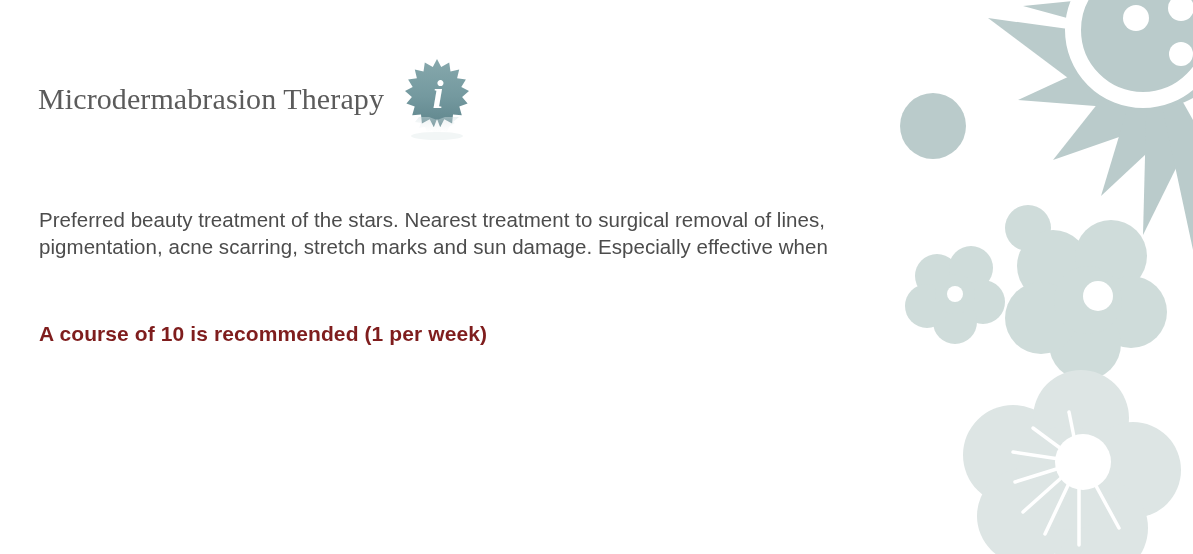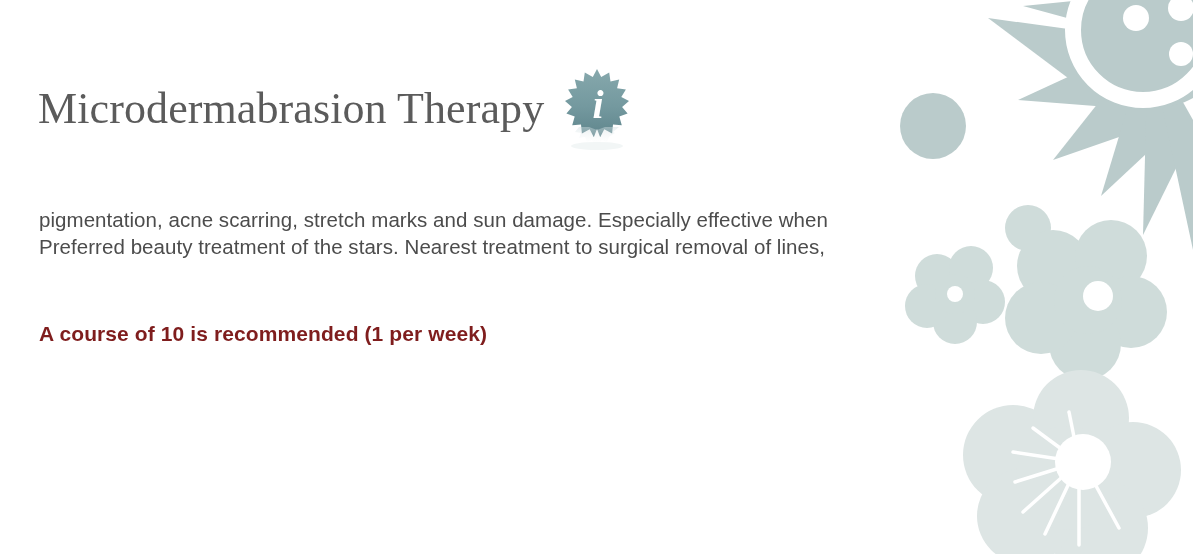--- a/index.html
+++ b/index.html
@@ -43,21 +43,21 @@
 
   .title-row {
     position: absolute;
     left: 0;
     top: 58px;
     display: flex;
     align-items: center;
   }
   .page-title {
     font-family: "Liberation Serif", serif;
-    font-size: 44px;
+    font-size: 30px;
     font-weight: 400;
     color: #5b5b5b;
     letter-spacing: 0.1px;
     line-height: 1;
     white-space: nowrap;
   }
   .info-badge {
     position: relative;
     margin-left: 21px;
     width: 64px;
@@ -205,20 +205,20 @@
           <g opacity="0.55">
             <polygon points="32,79 27,72 22,74 20,69 14,70 16,65 10,64 14,59 24,59 32,62 40,59 50,59 54,59 48,64 50,65 44,69 42,74 37,72" fill="url(#reflGrad)"></polygon>
           </g>
           <ellipse cx="32" cy="78" rx="26" ry="4" fill="#f2f6f6"></ellipse>
         </svg>
       </div>
     </div>
 
 
     <div class="body-copy">
+      <span class="line">Preferred beauty treatment of the stars. Nearest treatment to surgical removal of lines,</span>
       <span class="line">pigmentation, acne scarring, stretch marks and sun damage. Especially effective when</span>
-      <span class="line">Preferred beauty treatment of the stars. Nearest treatment to surgical removal of lines,</span>
     </div>
 
     <p class="recommendation">A course of 10 is recommended (1 per week)</p>
 
   </div>
 </div>
 
 </body></html>

